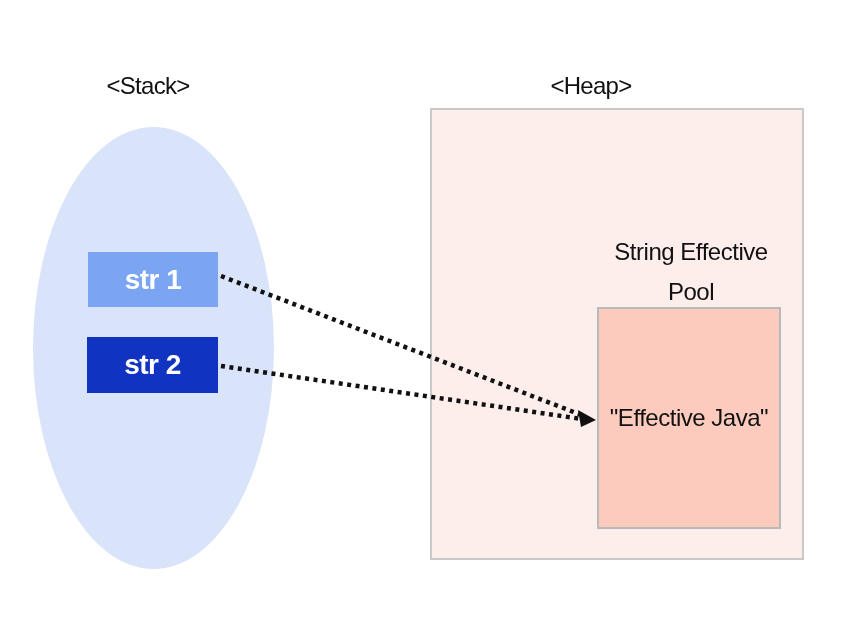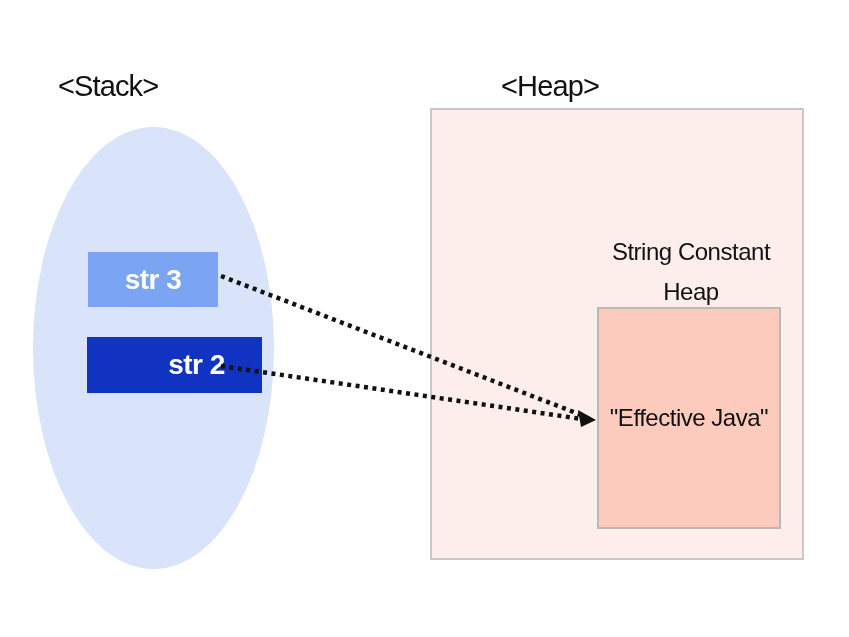--- a/index.html
+++ b/index.html
@@ -18,24 +18,24 @@
     position: relative;
     width: 849px;
     height: 637px;
     background: #ffffff;
   }
   .region-label {
     position: absolute;
     top: 70px;
     height: 32px;
     line-height: 32px;
-    font-size: 29px;
+    font-size: 24px;
     font-weight: 500;
     letter-spacing: -0.03em;
-    text-align: left;
+    text-align: center;
     white-space: nowrap;
   }
   .stack-label { left: 58px;  width: 180px; }
   .heap-label  { left: 501px; width: 180px; }
 
   .stack-ellipse {
     position: absolute;
     left: 33px;
     top: 127px;
     width: 241px;
@@ -106,27 +106,27 @@
 <body>
 
 <div class="canvas">
 
   <div class="region-label stack-label">&lt;Stack&gt;</div>
 
   <div class="region-label heap-label">&lt;Heap&gt;</div>
 
   <div class="stack-ellipse" style="background-color: rgb(217, 228, 250);"></div>
 
-  <div class="var-box str1" style="background-color: rgb(123, 165, 242); color: rgb(255, 255, 255);">str 3</div>
+  <div class="var-box str1" style="background-color: rgb(123, 165, 242); color: rgb(255, 255, 255);">str 1</div>
 
-  <div class="var-box str2" style="background-color: rgb(17, 51, 194); color: rgb(255, 255, 255); padding-left: 44px;">str 2</div>
+  <div class="var-box str2" style="background-color: rgb(17, 51, 194); color: rgb(255, 255, 255);">str 2</div>
 
   <div class="heap-box" style="background-color: rgb(253, 238, 236); border-color: rgb(201, 201, 201);">
 
-    <div class="pool-title">String Constant Heap</div>
+    <div class="pool-title">String Effective Pool</div>
 
     <div class="pool-box" style="background-color: rgb(252, 203, 189); border-color: rgb(185, 185, 185);">
       <div class="pool-value">"Effective Java"</div>
     </div>
   </div>
 
   <svg class="arrows" viewBox="0 0 849 637" xmlns="http://www.w3.org/2000/svg">
     <path d="M 221 276 L 584 416" fill="none" stroke-width="4.5" stroke-dasharray="4 4.5" style="stroke: rgb(17, 17, 17);"></path>
     <path d="M 221 366 L 582 419" fill="none" stroke-width="4.5" stroke-dasharray="4 4.5" style="stroke: rgb(17, 17, 17);"></path>
     <polygon points="596,420 578,410 581,427" style="fill: rgb(17, 17, 17);"></polygon>

